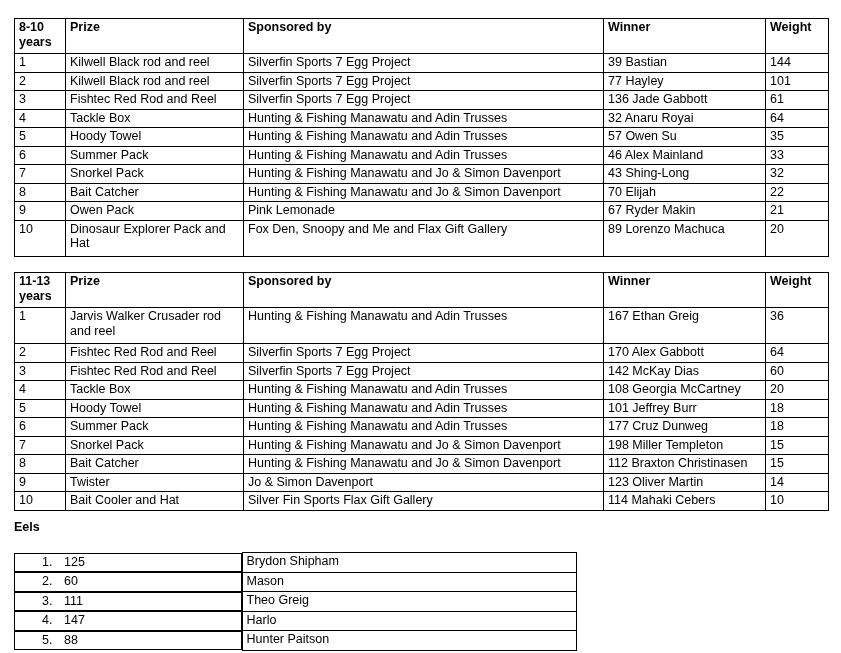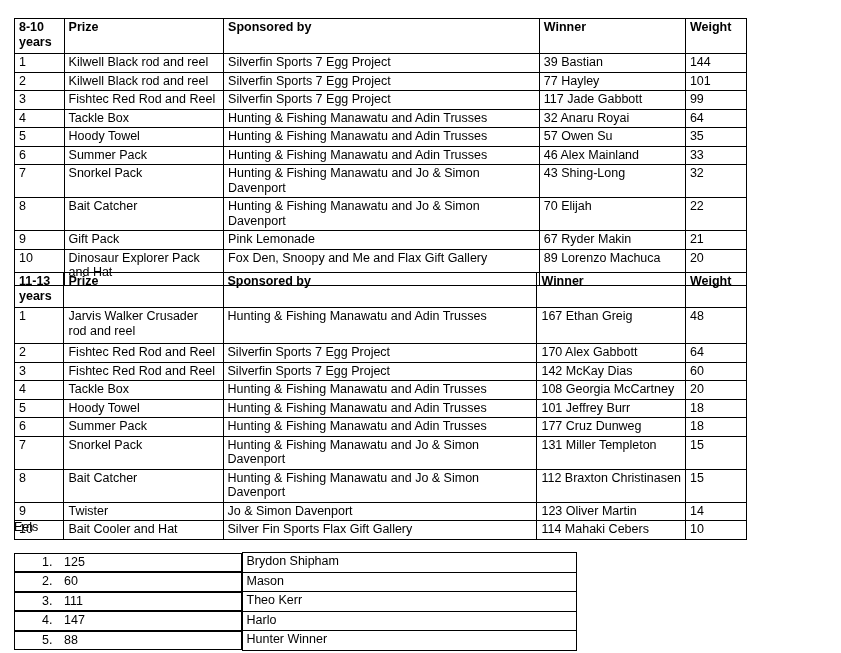--- a/index.html
+++ b/index.html
@@ -2,21 +2,21 @@
 <html><head>
 <meta charset="utf-8">
 <style>
   html, body {
     margin: 0;
     padding: 0;
     background: #ffffff;
   }
   .page {
     position: relative;
-    width: 747px;
+    width: 841px;
     height: 653px;
     background: #ffffff;
     color: #000000;
     font-family: "Liberation Sans", sans-serif;
   }
   table.doc-table {
     position: absolute;
     left: 14px;
     border-collapse: collapse;
     table-layout: fixed;
@@ -40,21 +40,21 @@
   #prize-table-2 { top: 272px; }
   #prize-table-1 td.cell-prize-row-9,
   #prize-table-1 td.cell-place-row-9 { height: 32px; }
   #prize-table-2 td.cell-prize-row-0,
   #prize-table-2 td.cell-place-row-0 { height: 32px; }
   .eels-heading {
     position: absolute;
     left: 14px;
     top: 520px;
     font-size: 12.5px;
-    font-weight: normal;
+    font-weight: bold;
     line-height: 15px;
   }
   #eels-table { top: 552px; }
   #eels-table td { height: 14.5px; }
   .eels-num-cell {
     display: flex;
   }
   .eels-num-cell .marker {
     display: inline-block;
     margin-left: 23px;
@@ -95,22 +95,22 @@
           <td class="cell-place-row-1">2</td>
           <td class="cell-prize-row-1">Kilwell Black rod and reel</td>
           <td class="cell-sponsor-row-1">Silverfin Sports 7 Egg Project</td>
           <td class="cell-winner-row-1">77 Hayley</td>
           <td class="cell-weight-row-1">101</td>
         </tr>
         <tr>
           <td class="cell-place-row-2">3</td>
           <td class="cell-prize-row-2">Fishtec Red Rod and Reel</td>
           <td class="cell-sponsor-row-2">Silverfin Sports 7 Egg Project</td>
-          <td class="cell-winner-row-2">117 Jade Gabbott</td>
-          <td class="cell-weight-row-2">99</td>
+          <td class="cell-winner-row-2">136 Jade Gabbott</td>
+          <td class="cell-weight-row-2">61</td>
         </tr>
         <tr>
           <td class="cell-place-row-3">4</td>
           <td class="cell-prize-row-3">Tackle Box</td>
           <td class="cell-sponsor-row-3">Hunting &amp; Fishing Manawatu and Adin Trusses</td>
           <td class="cell-winner-row-3">32 Anaru Royai</td>
           <td class="cell-weight-row-3">64</td>
         </tr>
         <tr>
           <td class="cell-place-row-4">5</td>
@@ -135,21 +135,21 @@
         </tr>
         <tr>
           <td class="cell-place-row-7">8</td>
           <td class="cell-prize-row-7">Bait Catcher</td>
           <td class="cell-sponsor-row-7">Hunting &amp; Fishing Manawatu and Jo &amp; Simon Davenport</td>
           <td class="cell-winner-row-7">70 Elijah</td>
           <td class="cell-weight-row-7">22</td>
         </tr>
         <tr>
           <td class="cell-place-row-8">9</td>
-          <td class="cell-prize-row-8">Gift Pack</td>
+          <td class="cell-prize-row-8">Owen Pack</td>
           <td class="cell-sponsor-row-8">Pink Lemonade</td>
           <td class="cell-winner-row-8">67 Ryder Makin</td>
           <td class="cell-weight-row-8">21</td>
         </tr>
         <tr>
           <td class="cell-place-row-9">10</td>
           <td class="cell-prize-row-9">Dinosaur Explorer Pack and Hat</td>
           <td class="cell-sponsor-row-9">Fox Den, Snoopy and Me and Flax Gift Gallery</td>
           <td class="cell-winner-row-9">89 Lorenzo Machuca</td>
           <td class="cell-weight-row-9">20</td>
@@ -173,21 +173,21 @@
         <th>Winner</th>
         <th>Weight</th>
       </tr>
     </thead>
     <tbody>
         <tr>
           <td class="cell-place-row-0">1</td>
           <td class="cell-prize-row-0">Jarvis Walker Crusader rod and reel</td>
           <td class="cell-sponsor-row-0">Hunting &amp; Fishing Manawatu and Adin Trusses</td>
           <td class="cell-winner-row-0">167 Ethan Greig</td>
-          <td class="cell-weight-row-0">48</td>
+          <td class="cell-weight-row-0">36</td>
         </tr>
         <tr>
           <td class="cell-place-row-1">2</td>
           <td class="cell-prize-row-1">Fishtec Red Rod and Reel</td>
           <td class="cell-sponsor-row-1">Silverfin Sports 7 Egg Project</td>
           <td class="cell-winner-row-1">170 Alex Gabbott</td>
           <td class="cell-weight-row-1">64</td>
         </tr>
         <tr>
           <td class="cell-place-row-2">3</td>
@@ -214,21 +214,21 @@
           <td class="cell-place-row-5">6</td>
           <td class="cell-prize-row-5">Summer Pack</td>
           <td class="cell-sponsor-row-5">Hunting &amp; Fishing Manawatu and Adin Trusses</td>
           <td class="cell-winner-row-5">177 Cruz Dunweg</td>
           <td class="cell-weight-row-5">18</td>
         </tr>
         <tr>
           <td class="cell-place-row-6">7</td>
           <td class="cell-prize-row-6">Snorkel Pack</td>
           <td class="cell-sponsor-row-6">Hunting &amp; Fishing Manawatu and Jo &amp; Simon Davenport</td>
-          <td class="cell-winner-row-6">131 Miller Templeton</td>
+          <td class="cell-winner-row-6">198 Miller Templeton</td>
           <td class="cell-weight-row-6">15</td>
         </tr>
         <tr>
           <td class="cell-place-row-7">8</td>
           <td class="cell-prize-row-7">Bait Catcher</td>
           <td class="cell-sponsor-row-7">Hunting &amp; Fishing Manawatu and Jo &amp; Simon Davenport</td>
           <td class="cell-winner-row-7">112 Braxton Christinasen</td>
           <td class="cell-weight-row-7">15</td>
         </tr>
         <tr>
@@ -268,32 +268,32 @@
             <span class="marker">2.</span>
             <span>60</span>
           </td>
           <td>Mason</td>
         </tr>
         <tr>
           <td class="eels-num-cell">
             <span class="marker">3.</span>
             <span>111</span>
           </td>
-          <td>Theo Kerr</td>
+          <td>Theo Greig</td>
         </tr>
         <tr>
           <td class="eels-num-cell">
             <span class="marker">4.</span>
             <span>147</span>
           </td>
           <td>Harlo</td>
         </tr>
         <tr>
           <td class="eels-num-cell">
             <span class="marker">5.</span>
             <span>88</span>
           </td>
-          <td>Hunter Winner</td>
+          <td>Hunter Paitson</td>
         </tr>
       </tbody>
   </table>
 
 </div>
 
 </body></html>

